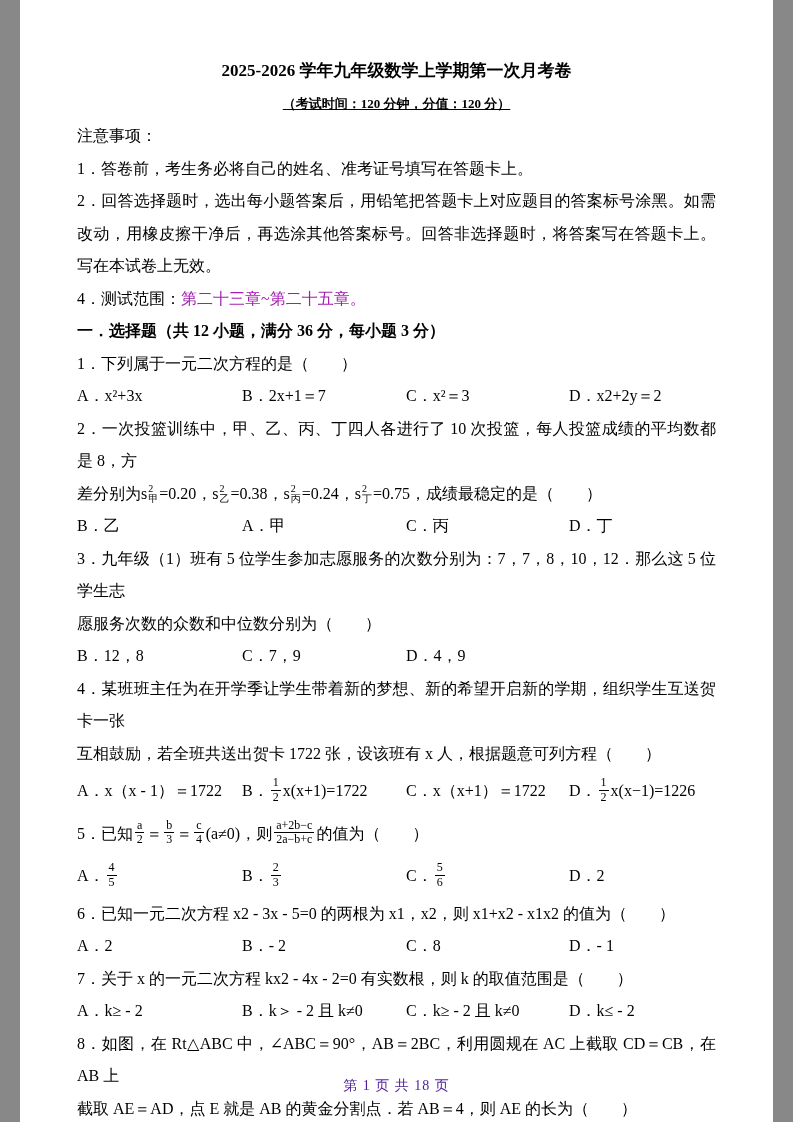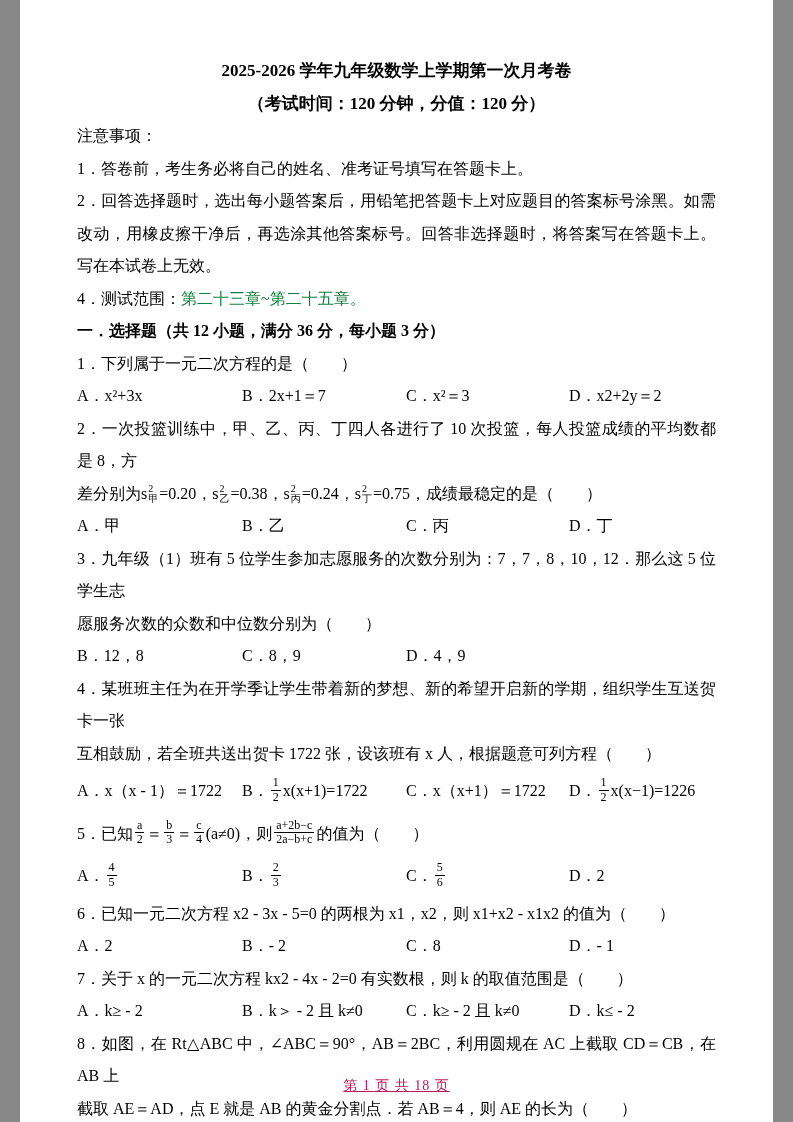--- a/index.html
+++ b/index.html
@@ -10,36 +10,36 @@
     background:#ffffff;
     font-family:"Liberation Serif","DejaVu Serif",serif;
     font-size:16px;color:#000;
     box-sizing:border-box;
     padding:54px 57px 0 57px;
     overflow:hidden;
   }
   .center{text-align:center;}
   .bold{font-weight:bold;}
   h1.title{font-size:17px;margin:0;line-height:33px;font-weight:bold;text-align:center;}
-  .subtitle{font-size:17px;line-height:33px;}
+  .subtitle{font-size:13px;line-height:33px;text-decoration:underline;}
   .line{line-height:32.5px;text-align:justify;}
   .para{line-height:32.5px;text-align:justify;}
   .opts{display:grid;grid-template-columns:165px 164px 163px 1fr;line-height:32.5px;}
   .roomy{padding:5px 0;}
-  .red{color:#15803d;}
+  .red{color:#a21caf;}
   
   .frac{display:inline-block;vertical-align:middle;text-align:center;line-height:1.15;font-size:12px;margin:0 2px;transform:translateY(-2px);}
   .frac .num{display:block;border-bottom:1px solid #000;padding:0 2px 0 2px;}
   .frac .den{display:block;padding-top:0;}
   
   .ss{display:inline-flex;flex-direction:column;align-items:flex-start;vertical-align:middle;line-height:1;font-size:10px;margin:0 1px;transform:translateY(-1px);}
   .ss span{display:block;}
   .footer{
     position:absolute;left:0;right:0;bottom:26px;
-    text-align:center;font-size:14px;color:#be185d;letter-spacing:1px;line-height:20px;text-decoration:underline;
+    text-align:center;font-size:14px;color:#4c1d95;letter-spacing:1px;line-height:20px;
   }
 </style>
 </head>
 <body>
 
 <div class="page">
 
   <h1 class="title">2025-2026 学年九年级数学上学期第一次月考卷</h1>
   <div class="subtitle bold center">（考试时间：120 分钟，分值：120 分）</div>
 
@@ -70,31 +70,31 @@
           <span>乙</span>
         </span><span>=0.38，</span></span><span><span>s</span><span class="ss">
           <span>2</span>
           <span>丙</span>
         </span><span>=0.24，</span></span><span><span>s</span><span class="ss">
           <span>2</span>
           <span>丁</span>
         </span><span>=0.75，</span></span><span>成绩最稳定的是（　　）</span>
   </div>
   <div class="opts">
+    <span>B．乙</span>
     <span>A．甲</span>
-    <span>B．乙</span>
     <span>C．丙</span>
     <span>D．丁</span>
   </div>
 
   <div class="line">3．九年级（1）班有 5 位学生参加志愿服务的次数分别为：7，7，8，10，12．那么这 5 位学生志</div>
   <div class="line">愿服务次数的众数和中位数分别为（　　）</div>
   <div class="opts">
     <span>B．12，8</span>
-    <span>C．8，9</span>
+    <span>C．7，9</span>
     <span>D．4，9</span>
   </div>
 
   <div class="line">4．某班班主任为在开学季让学生带着新的梦想、新的希望开启新的学期，组织学生互送贺卡一张</div>
   <div class="line">互相鼓励，若全班共送出贺卡 1722 张，设该班有 x 人，根据题意可列方程（　　）</div>
   <div class="opts roomy">
     <span>A．x（x - 1）＝1722</span>
     <span><span>B．</span><span class="frac"><span class="num">1</span><span class="den">2</span></span><span>x(x+1)=1722</span></span>
     <span>C．x（x+1）＝1722</span>
     <span><span>D．</span><span class="frac"><span class="num">1</span><span class="den">2</span></span><span>x(x−1)=1226</span></span>

